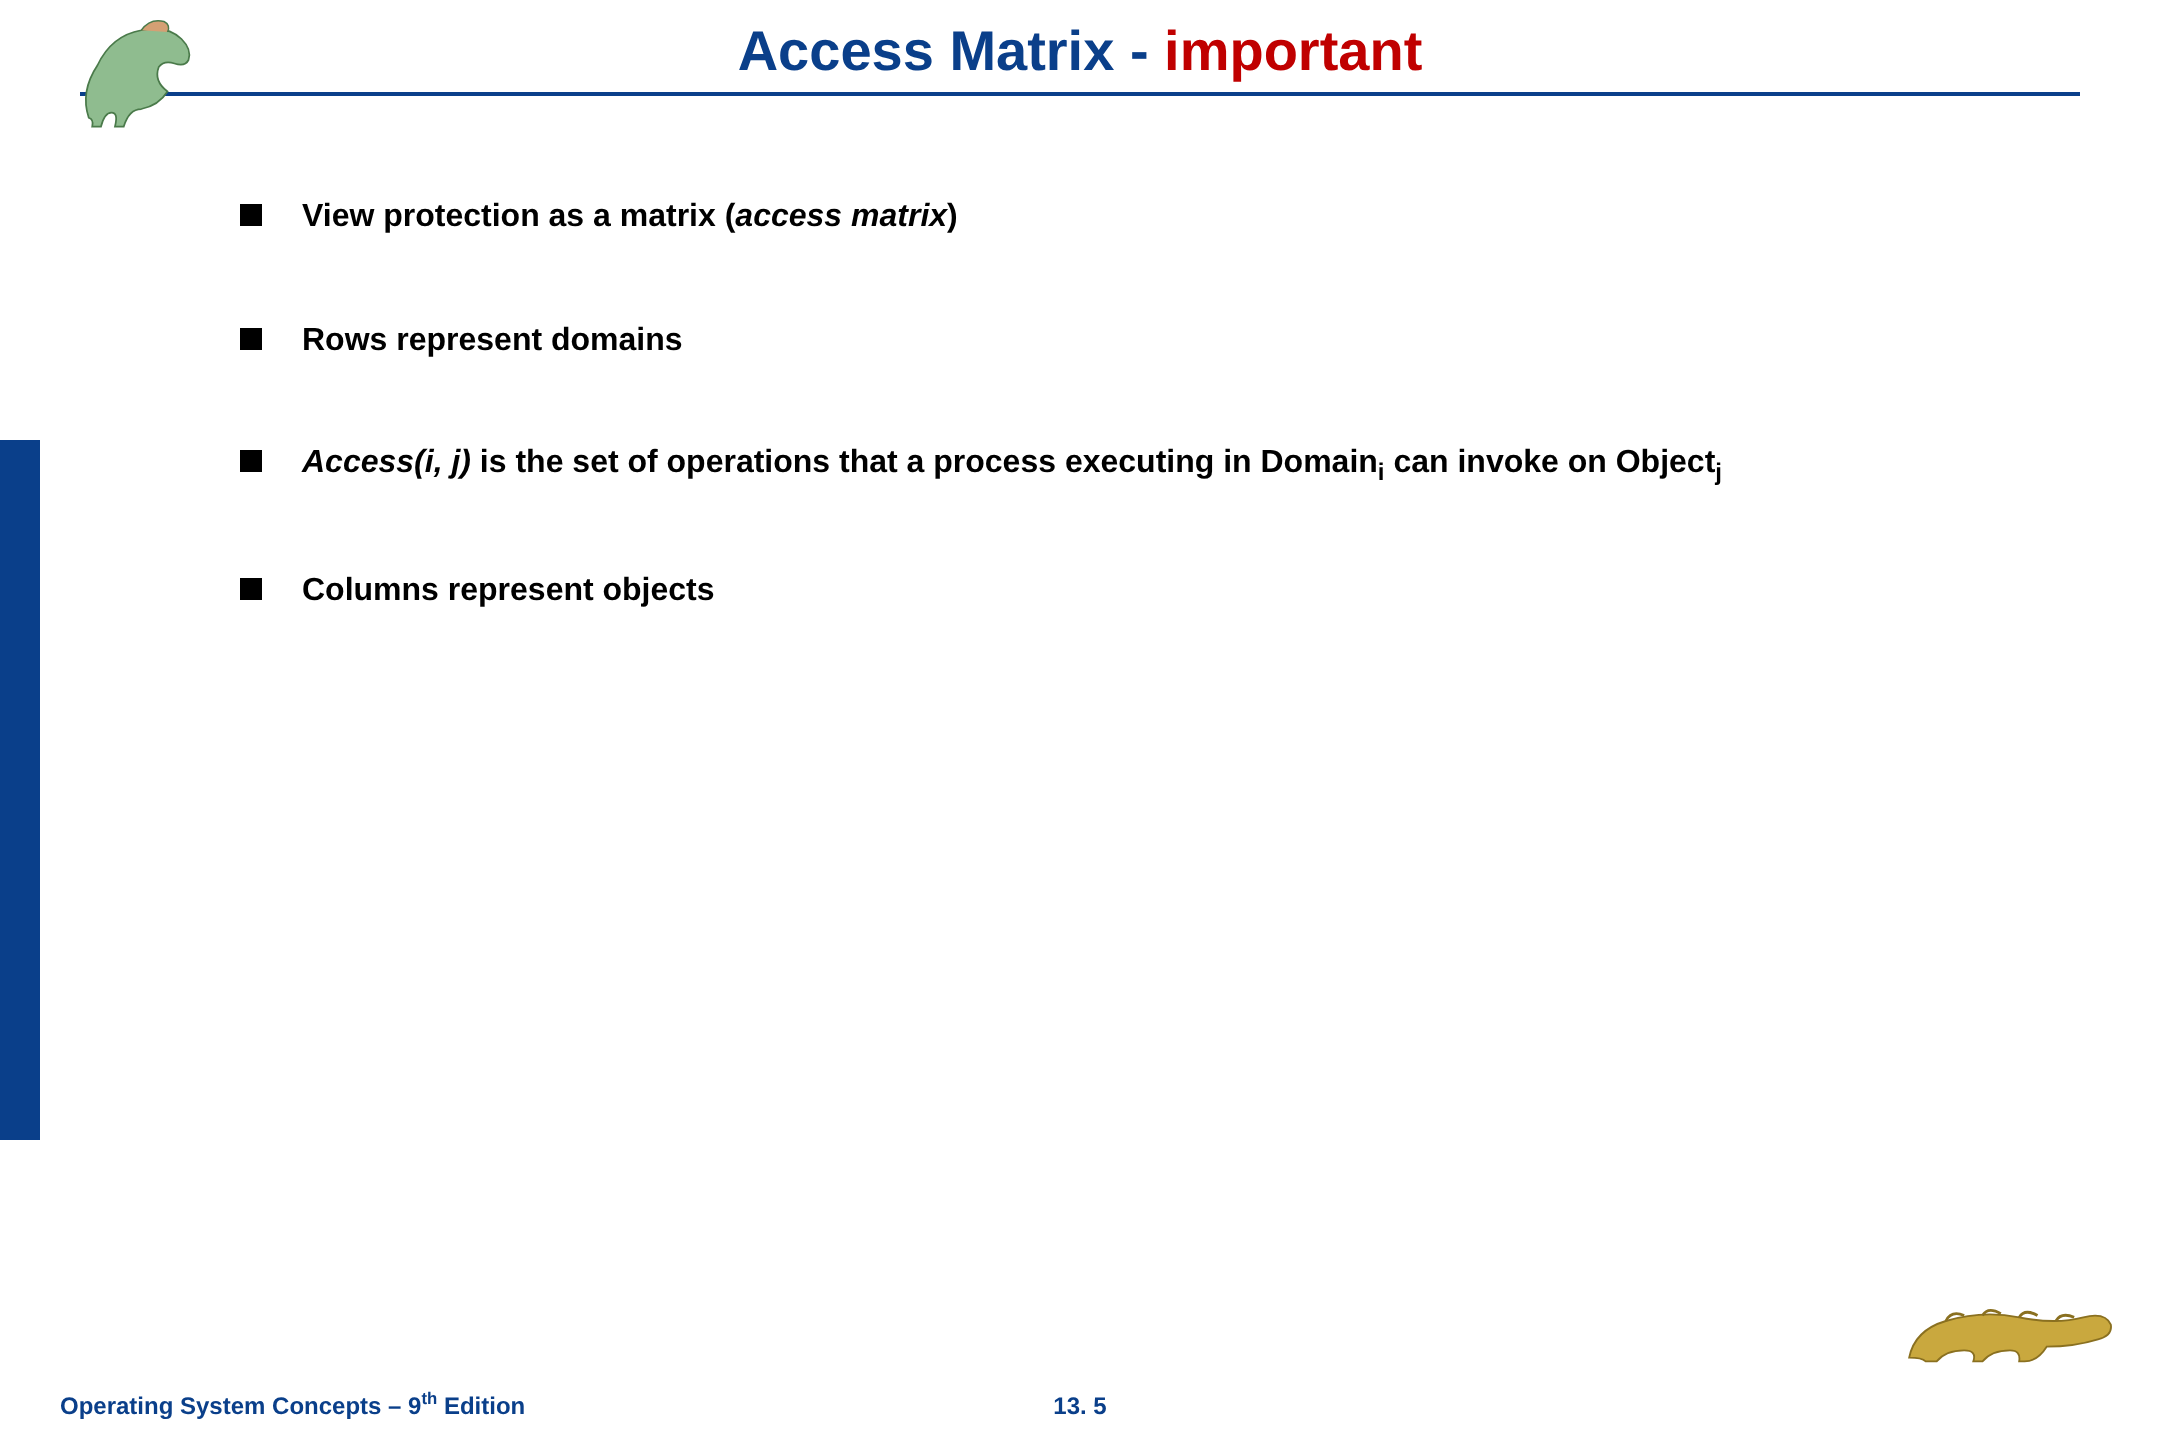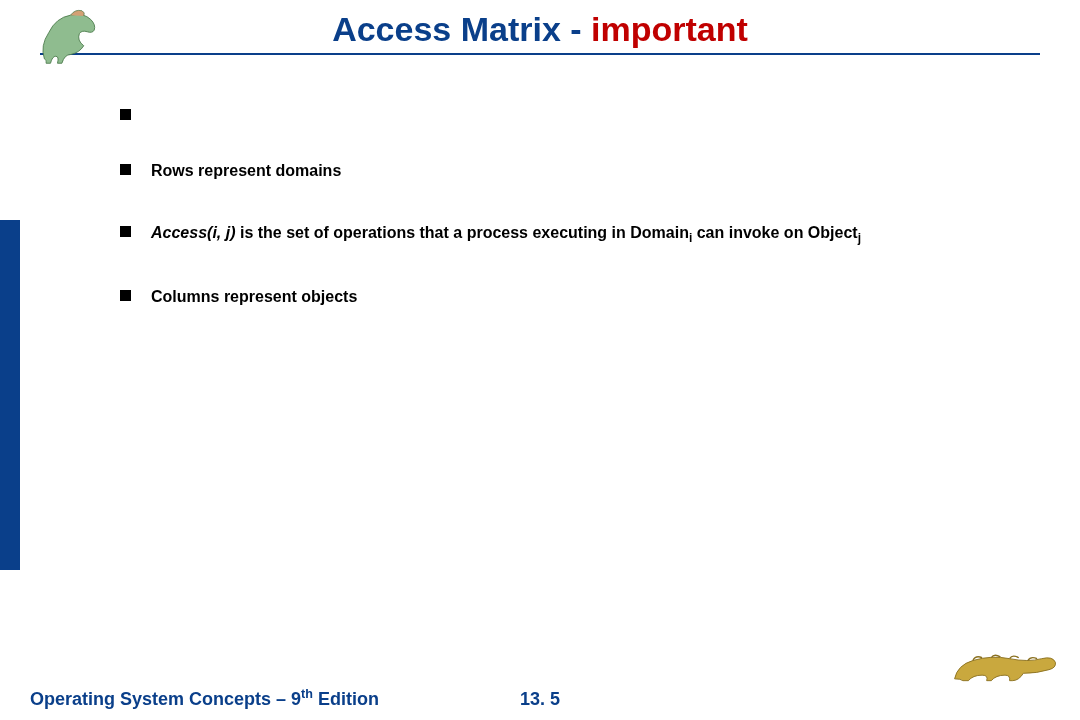--- a/index.html
+++ b/index.html
@@ -19,21 +19,21 @@
     width: 20px;
     height: 350px;
     background: #0a3f8a;
   }
   .header {
     position: relative;
     padding-top: 10px;
     text-align: center;
   }
   .title {
-    font-size: 34px;
+    font-size: 28px;
     font-weight: bold;
     color: #0a3f8a;
     display: inline-block;
   }
   .title .plain { color: #0a3f8a; }
   .title .red { color: #c00000; }
   .rule {
     margin: 4px 40px 0 40px;
     border-bottom: 2px solid #0a3f8a;
   }
@@ -76,21 +76,21 @@
   sup { font-size: 0.7em; vertical-align: super; }
   .footer {
     position: absolute;
     left: 0;
     right: 0;
     bottom: 10px;
     display: flex;
     justify-content: space-between;
     align-items: flex-end;
     padding: 0 30px;
-    font-size: 18px;
+    font-size: 12px;
     font-weight: bold;
     color: #0a3f8a;
   }
   .footer .left { }
   .footer .center { position: absolute; left: 50%; transform: translateX(-50%); }
   .footer .right { }
 </style>
 </head>
 <body>
 
@@ -104,20 +104,23 @@
   <div class="title">
     <span class="plain">Access Matrix - </span><span class="red">important</span>
   </div>
   <div class="rule"></div>
 </div>
 
 <div class="content">
 
   <div class="bullet-item">
     <div class="bullet"></div>
+    <div class="bullet-text">
+      <span>View protection as a matrix (</span><span class="italic">access matrix</span><span>)</span>
+    </div>
   </div>
 
   <div class="bullet-item">
     <div class="bullet"></div>
     <div class="bullet-text">
       <span>Rows represent domains</span>
     </div>
   </div>
 
   <div class="bullet-item">

